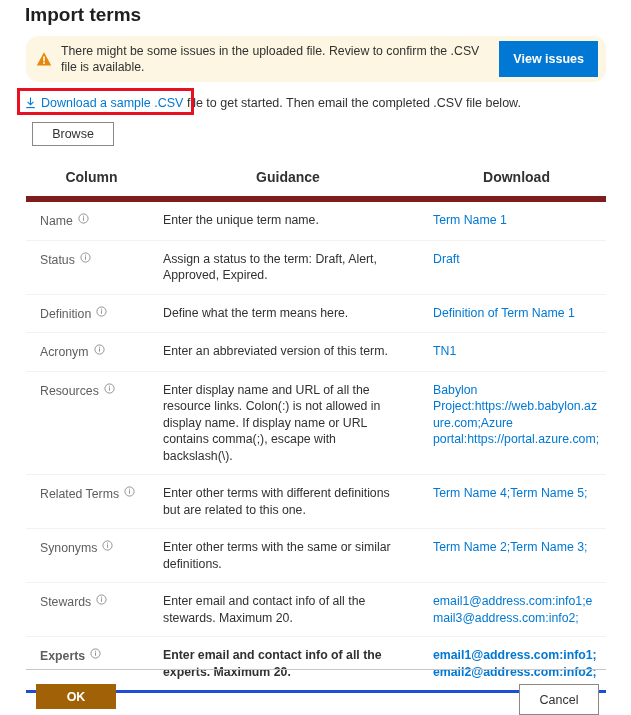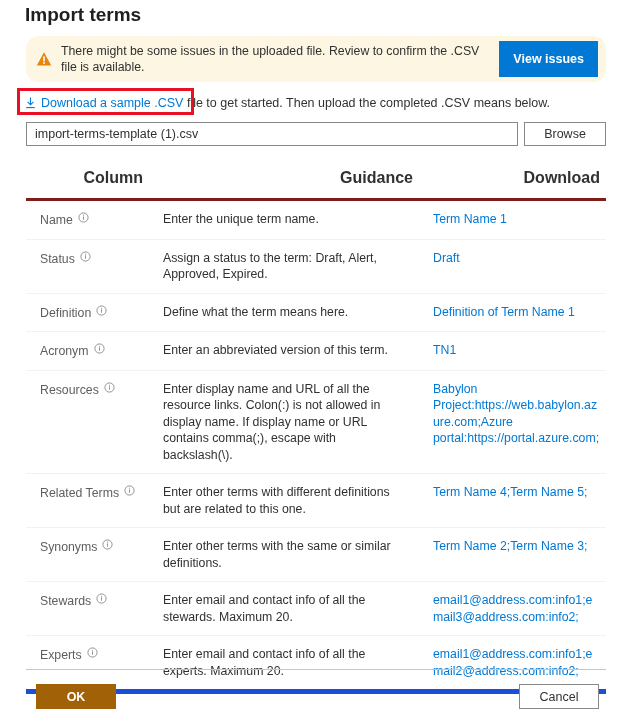--- a/index.html
+++ b/index.html
@@ -151,26 +151,26 @@
     top: 165px;
     width: 580px;
     border-collapse: collapse;
     table-layout: fixed;
   }
   .guide-table col.c-col { width: 123px; }
   .guide-table col.c-guid { width: 270px; }
   .guide-table col.c-ex   { width: 187px; }
 
   .guide-table th {
-    text-align: right;
-    font-size: 16px;
+    text-align: center;
+    font-size: 14px;
     font-weight: 600;
     color: #323130;
     padding: 4px 6px 11px 14px;
-    border-bottom: 3px solid #7f1d1d;
+    border-bottom: 6px solid #7f1d1d;
     vertical-align: top;
   }
   .guide-table td {
     font-size: 12.3px;
     line-height: 16.5px;
     color: #605e5c;
     padding: 10px 6px 10px 14px;
     border-bottom: 1px solid #f3f2f1;
     vertical-align: top;
     margin-top: 32px;
@@ -181,21 +181,21 @@
   }
   .guide-table td.col-guid {
     color: #323130;
     padding-right: 16px;
   }
   .guide-table td.col-ex {
     color: #0078d4;
     word-break: break-word;
     overflow-wrap: anywhere;
   }
-  .guide-table tr:last-child td { border-bottom: 5px solid #1d4ed8; }
+  .guide-table tr:last-child td { border-bottom: 3px solid #1d4ed8; font-weight: bold; }
 
   .info-icon {
     display: inline-block;
     margin-left: 5px;
     vertical-align: 1px;
   }
 
   
   .footer-sep {
     position: absolute;
@@ -217,21 +217,21 @@
     font-size: 12.5px;
     font-weight: 600;
     font-family: "Liberation Sans", sans-serif;
     cursor: pointer;
   }
   .cancel-btn {
     position: absolute;
     left: 519px;
     top: 684px;
     width: 80px;
-    height: 25px;
+    height: 31px;
     background: #ffffff;
     color: #323130;
     border: 1px solid #8a8886;
     font-size: 12.5px;
     font-family: "Liberation Sans", sans-serif;
     cursor: pointer;
   }
 </style>
 </head>
 <body>
@@ -252,26 +252,25 @@
     <button class="view-issues-btn">View issues</button>
   </div>
 
   <div class="download-line">
     <span class="dl-link">
       <span class="dl-icon">
         <svg width="11" height="12" viewBox="0 0 11 12">
           <path d="M5.5 0.6 L5.5 7.4 M2.6 4.9 L5.5 7.8 L8.4 4.9" stroke="#0078d4" stroke-width="1.1" fill="none"></path>
           <path d="M1.2 10.6 L9.8 10.6" stroke="#0078d4" stroke-width="1.1" fill="none"></path>
         </svg>
-      </span><span>Download a sample .CSV</span></span><span> file to get started. Then upload the completed .CSV means below.</span>
+      </span><span>Download a sample .CSV</span></span><span> file to get started. Then email the completed .CSV file below.</span>
   </div>
   <div class="dl-highlight"></div>
 
   <div class="file-row">
-    <input class="file-input" type="text" readonly="" value="import-terms-template (1).csv" style="">
     <button class="browse-btn">Browse</button>
   </div>
 
   <table class="guide-table">
     <colgroup>
       <col class="c-col">
         <col class="c-guid">
         <col class="c-ex">
     </colgroup>
     <thead>

